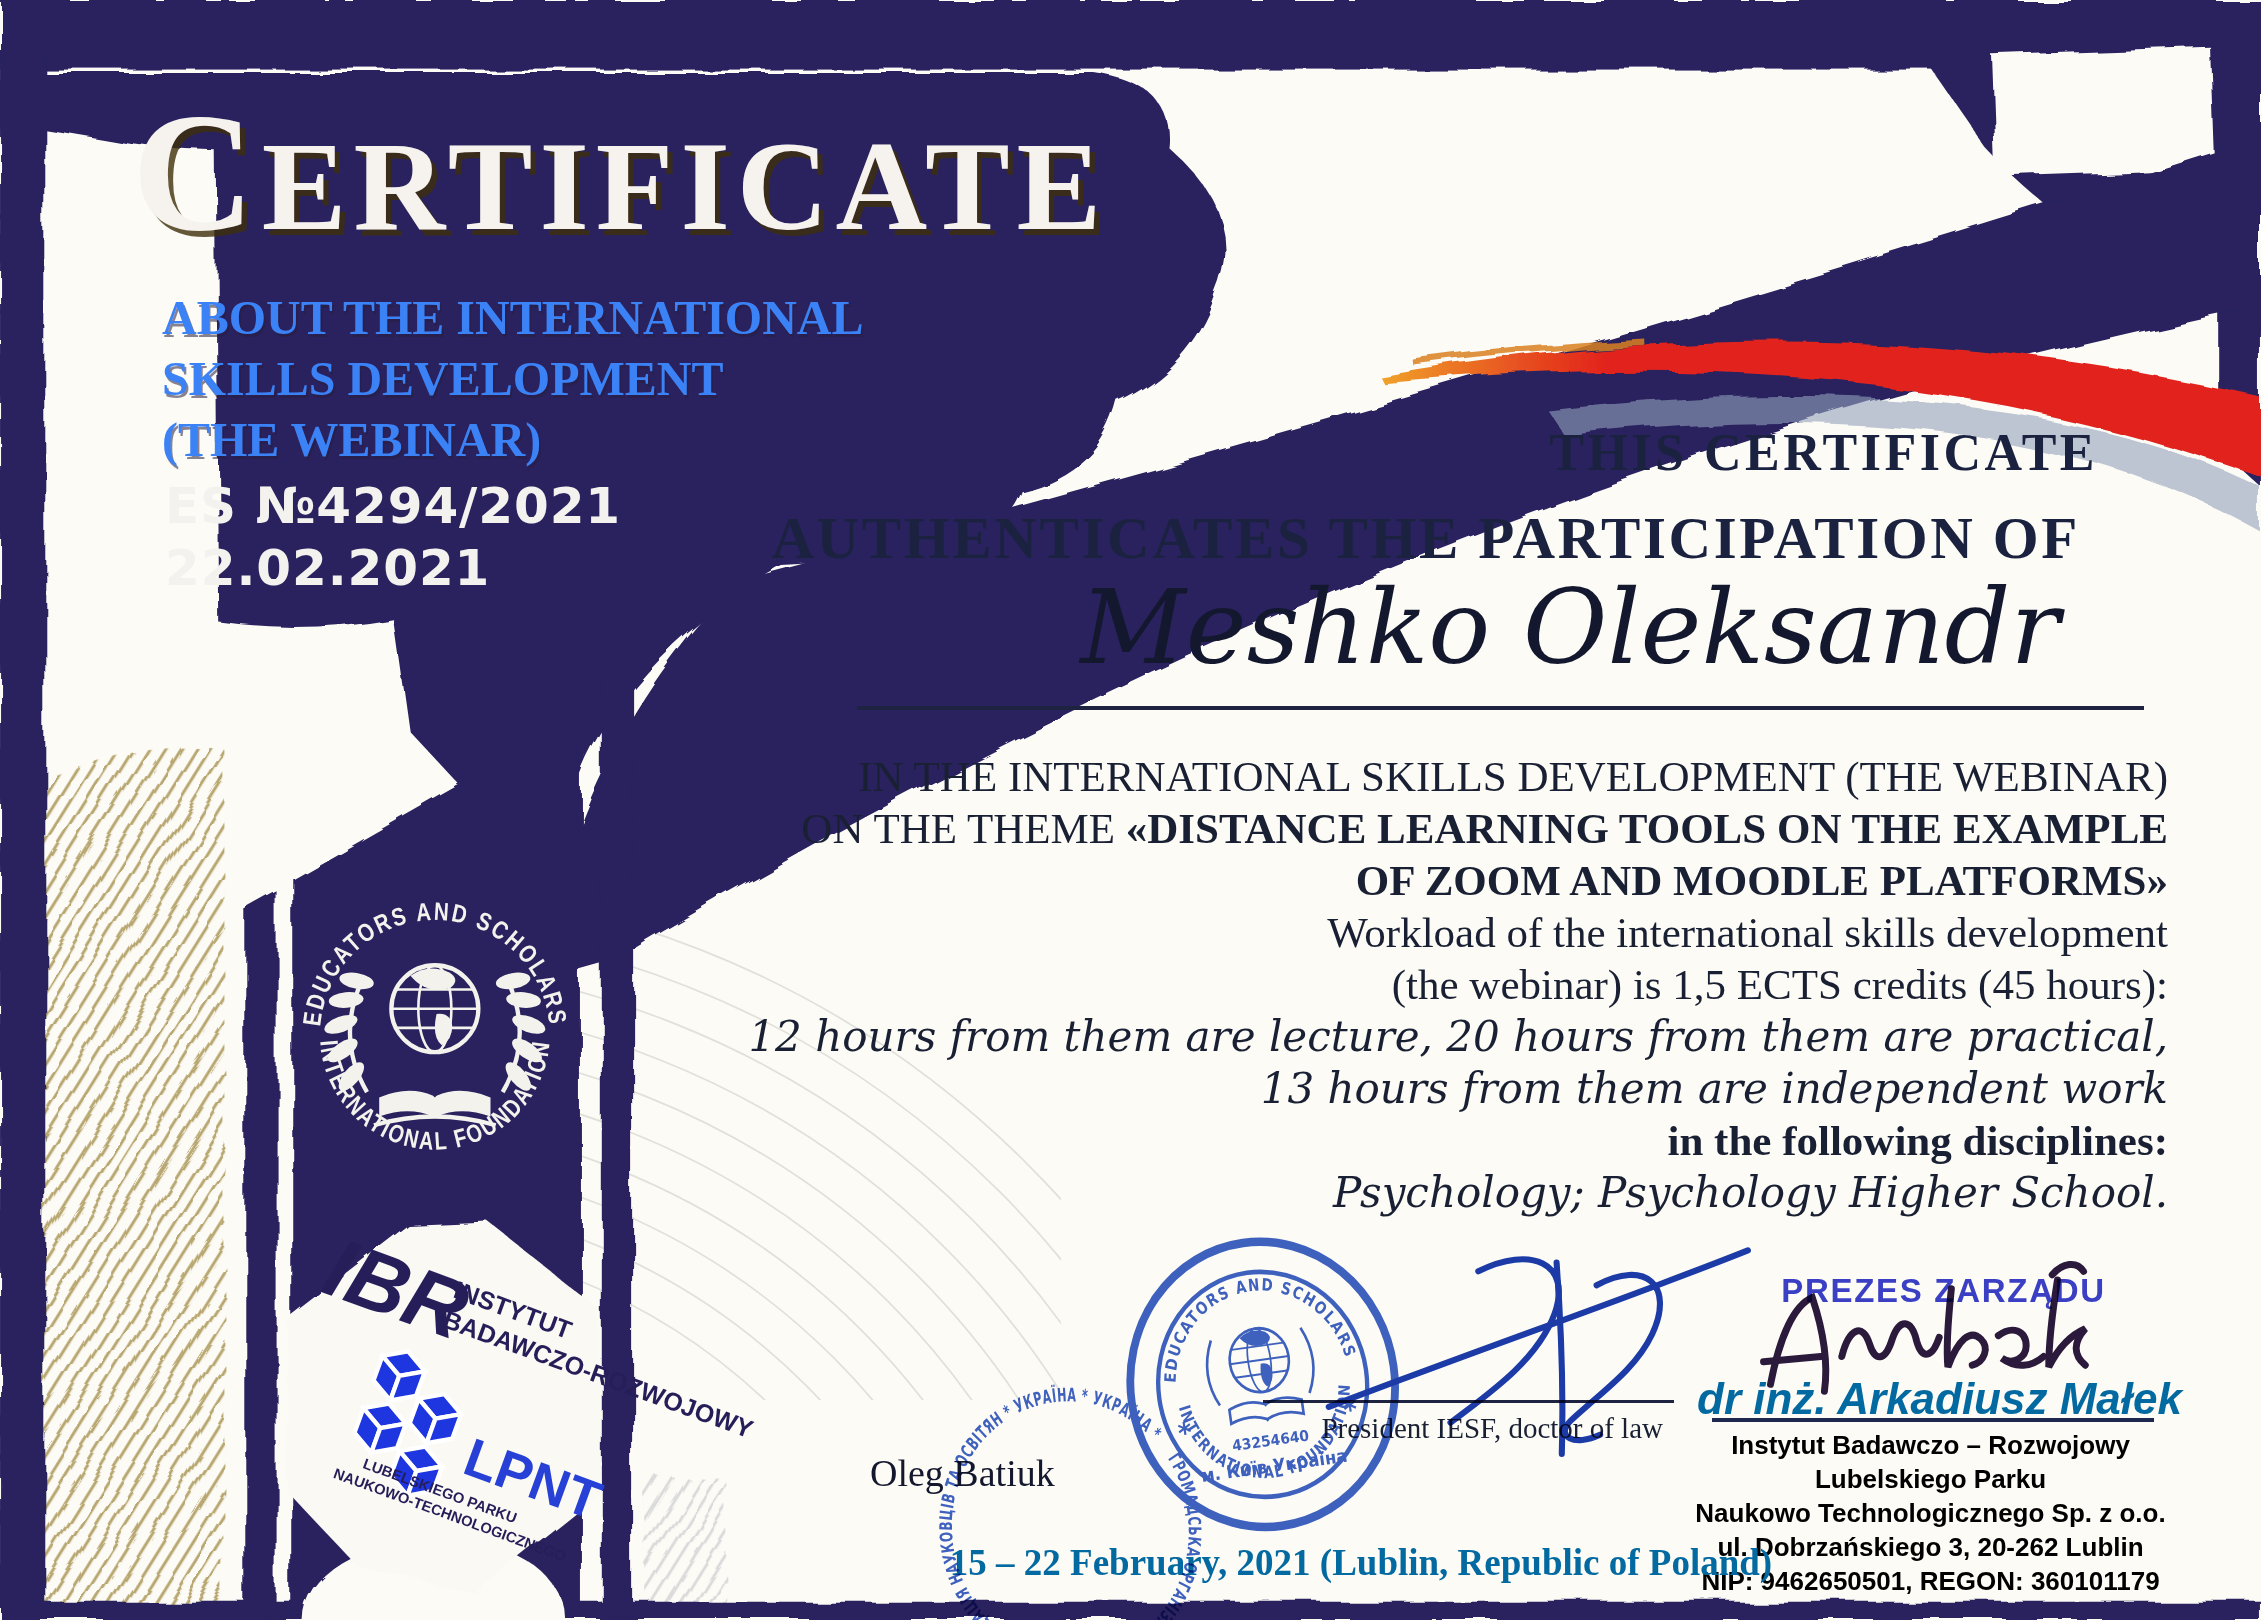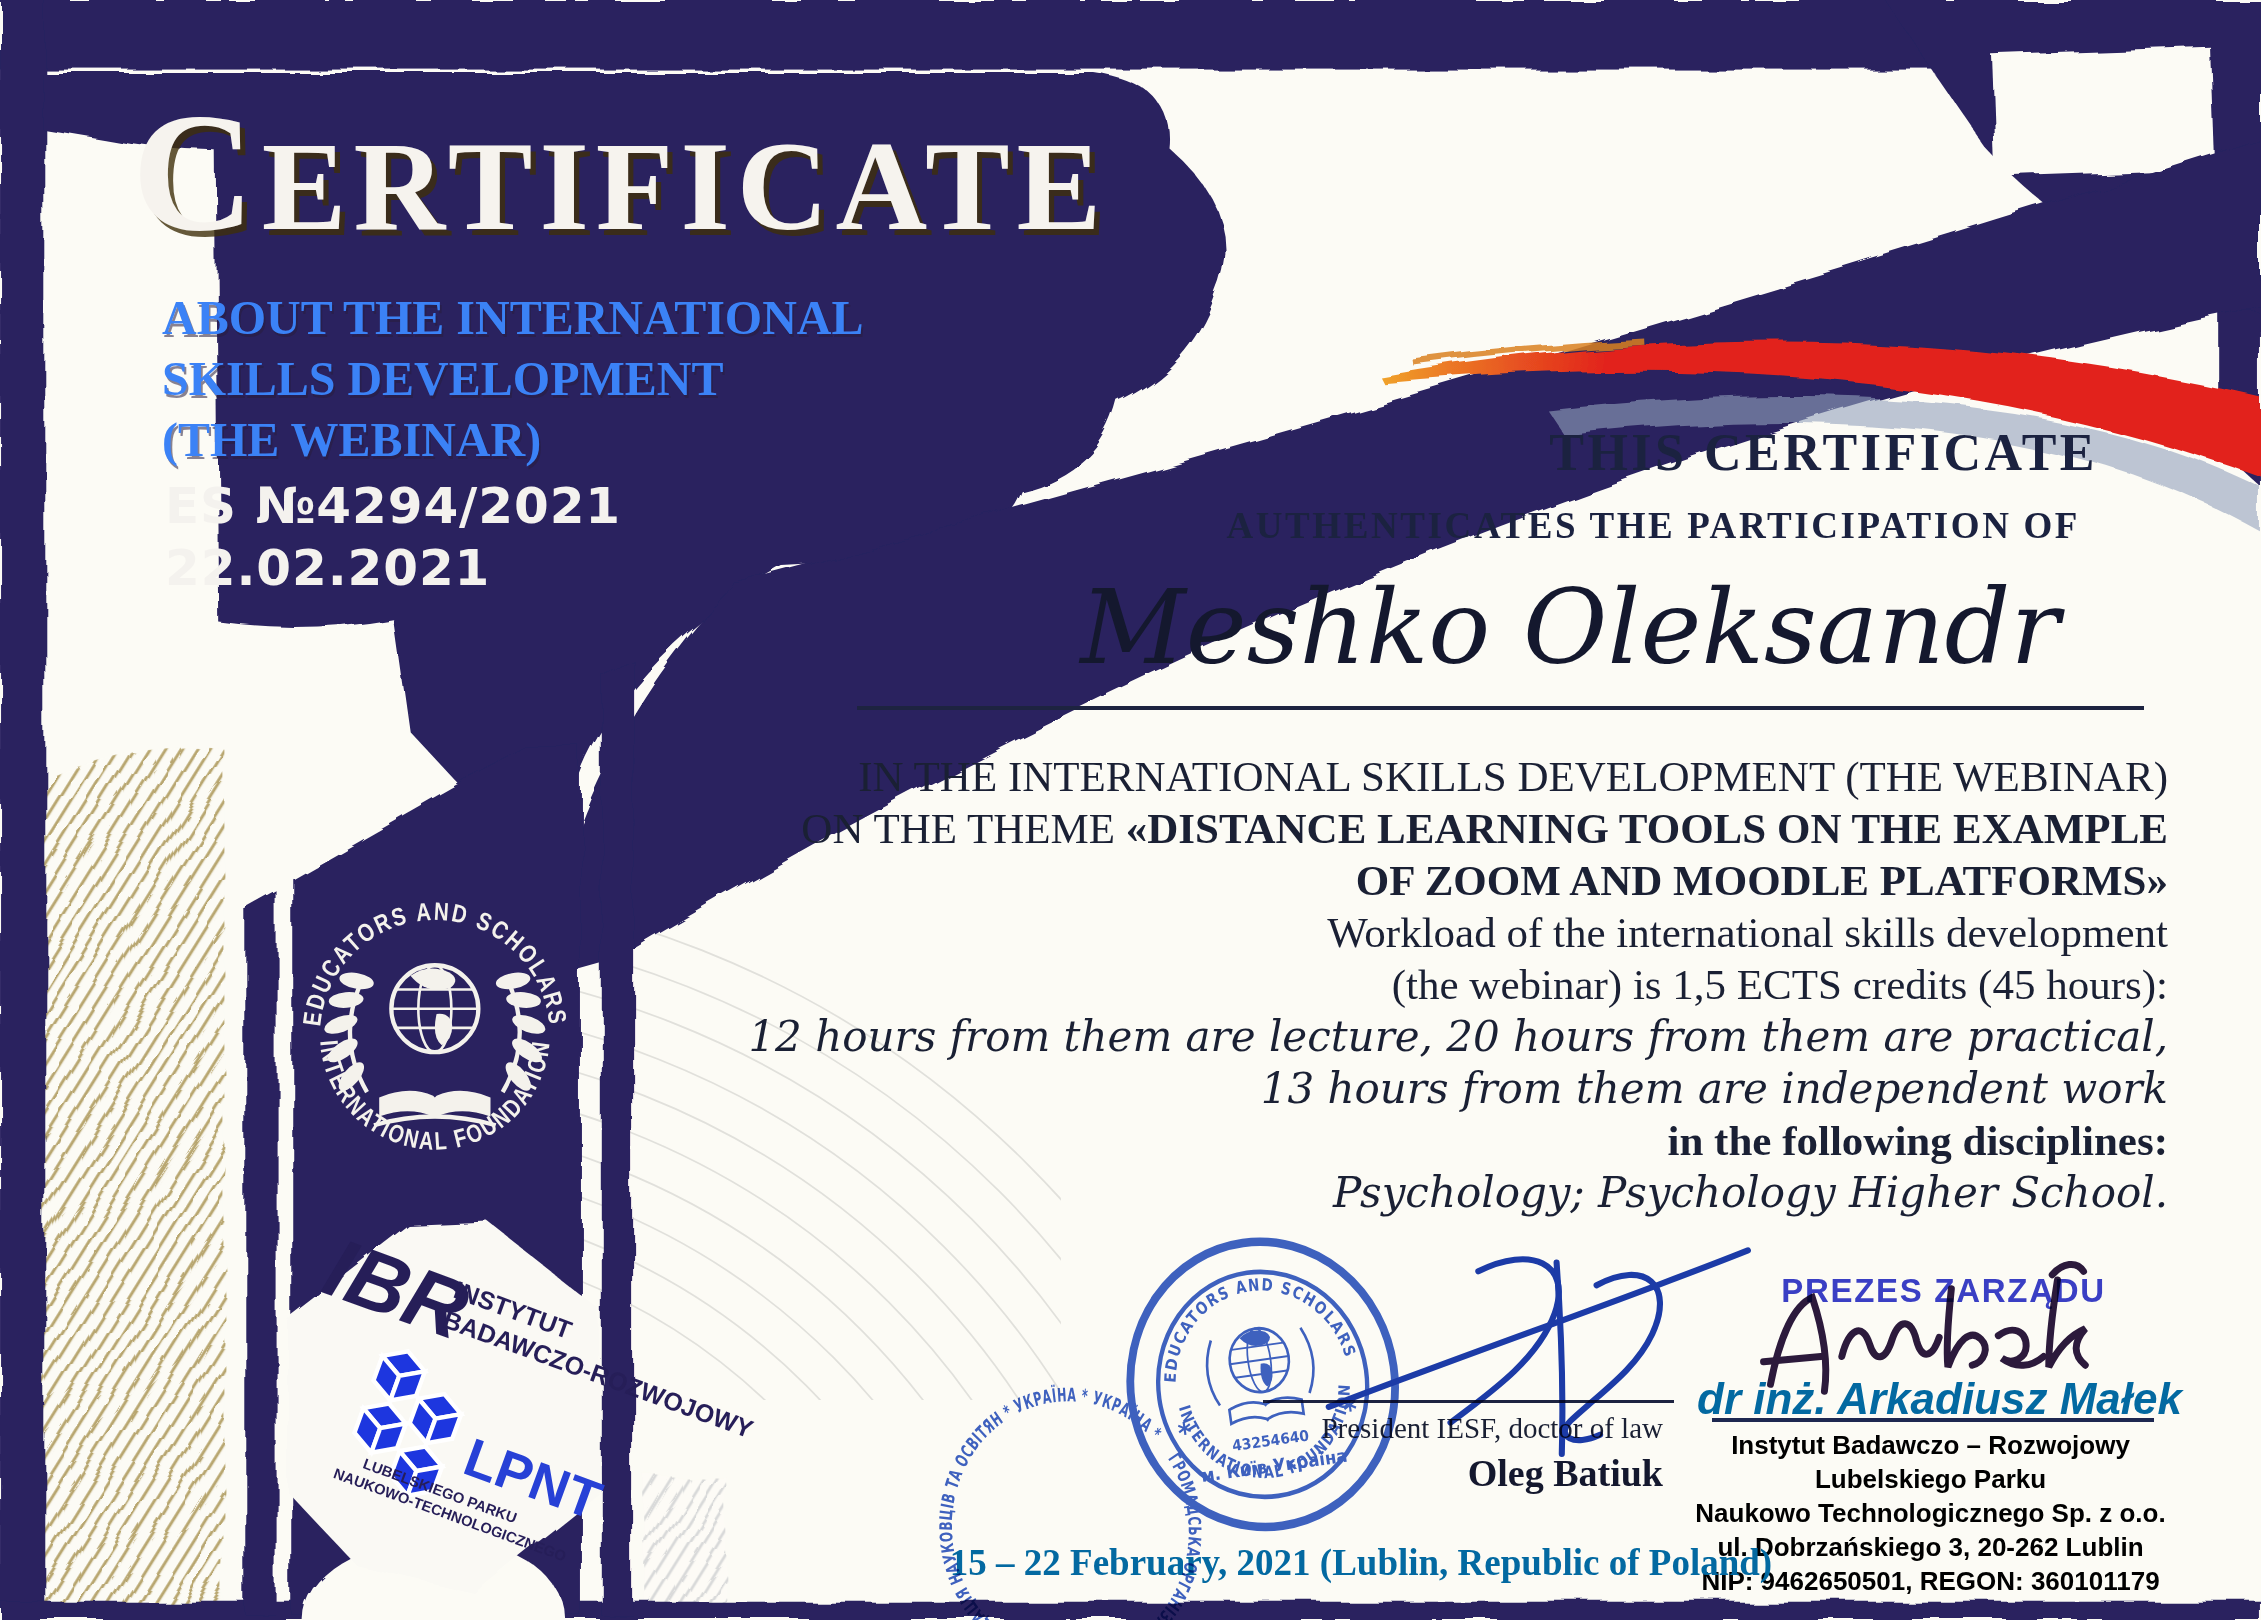--- a/index.html
+++ b/index.html
@@ -12,34 +12,34 @@
               text-shadow:5.2px 6px 0 rgba(62,48,10,.8);white-space:nowrap;}
   .cert-title .big{font-size:170px;line-height:170px;}
   .cert-title .rest{font-size:127px;line-height:127px;}
   .cert-sub{left:162px;color:#3b82f6;font-weight:bold;font-size:48px;white-space:nowrap;
             text-shadow:1.7px 2.6px 0 rgba(40,30,60,.55);}
   .cert-num{left:165px;color:#f4f2ee;font-family:"DejaVu Sans",sans-serif;font-weight:bold;
             font-size:50px;white-space:nowrap;letter-spacing:0.9px;}
   
   .h1{left:783px;width:1315px;top:423px;text-align:right;font-size:52px;font-weight:bold;
       letter-spacing:3.5px;color:#1b2240;white-space:nowrap;}
-  .h2{left:765px;width:1315px;top:504px;text-align:right;font-size:37px;font-weight:bold;
+  .h2{left:765px;width:1315px;top:504px;text-align:right;font-size:59px;font-weight:bold;
       letter-spacing:2.6px;color:#1b2240;white-space:nowrap;}
   .participant{left:957px;width:1226px;top:567px;text-align:center;
       font-family:"DejaVu Serif",serif;font-style:italic;font-size:103px;color:#14182e;white-space:nowrap;}
   .underline{left:857px;top:706px;width:1287px;height:3.5px;background:#1d2340;}
   
   .body-block{left:609px;top:751px;width:1559px;text-align:right;}
   .b-line{font-size:43px;line-height:52px;white-space:nowrap;color:#1a2034;}
   .b-line.bold{font-weight:bold;}
   .b-line.italic{font-family:"DejaVu Serif",serif;font-style:italic;font-size:42px;}
   
   .sig-line{left:1263px;top:1400px;width:411px;height:2.6px;background:#1d2340;}
   .pres-1{left:870px;width:793px;top:1412px;text-align:right;font-size:29px;color:#1a2034;white-space:nowrap;}
-  .pres-2{left:870px;width:793px;top:1451px;text-align:right;font-size:38px;font-weight:bold;color:#14182e;}
+  .pres-2{left:870px;width:793px;top:1451px;text-align:left;font-size:38px;font-weight:normal;color:#14182e;}
   
   .prezes{left:1726px;width:435px;top:1272px;text-align:center;font-family:"Liberation Sans",sans-serif;
           font-weight:bold;font-size:33px;letter-spacing:1.7px;color:#3a3fc4;white-space:nowrap;}
   .malek{left:1696px;width:487px;top:1374px;text-align:center;font-family:"Liberation Sans",sans-serif;
          font-weight:bold;font-style:italic;font-size:44px;color:#0369a1;white-space:nowrap;}
   .org-rule{left:1712px;top:1418px;width:442px;height:3.5px;background:#1d2750;}
   .org-block{left:1687px;top:1428px;width:487px;text-align:center;font-family:"Liberation Sans",sans-serif;
              font-weight:bold;font-size:26px;line-height:34px;color:#000000;}
   .org-block .o-line{white-space:nowrap;}
   

